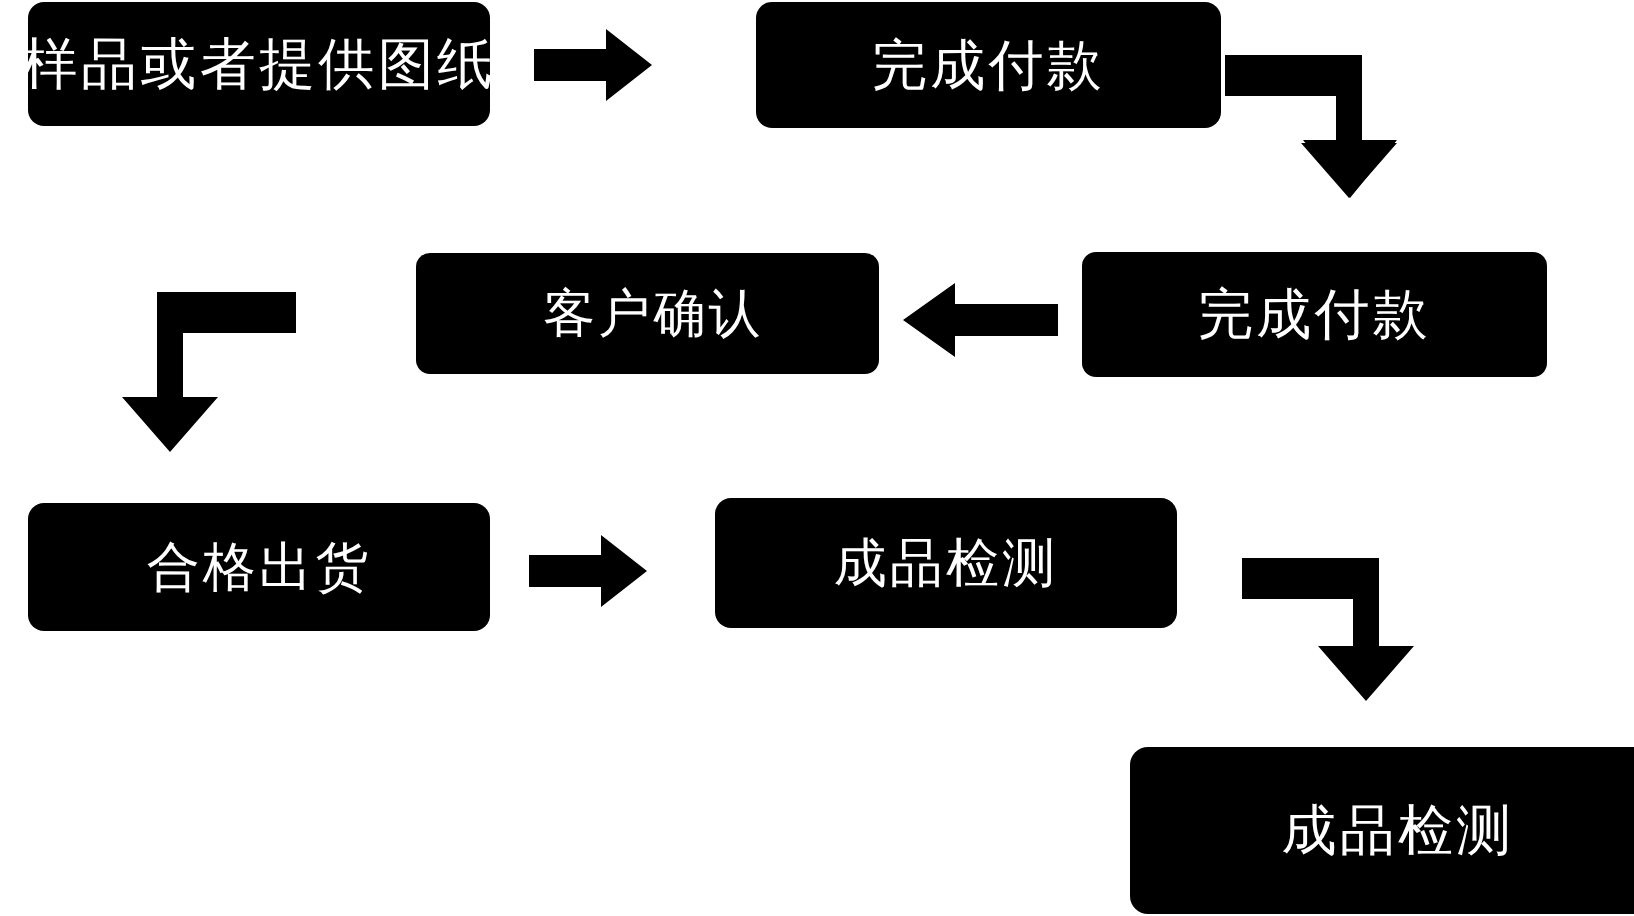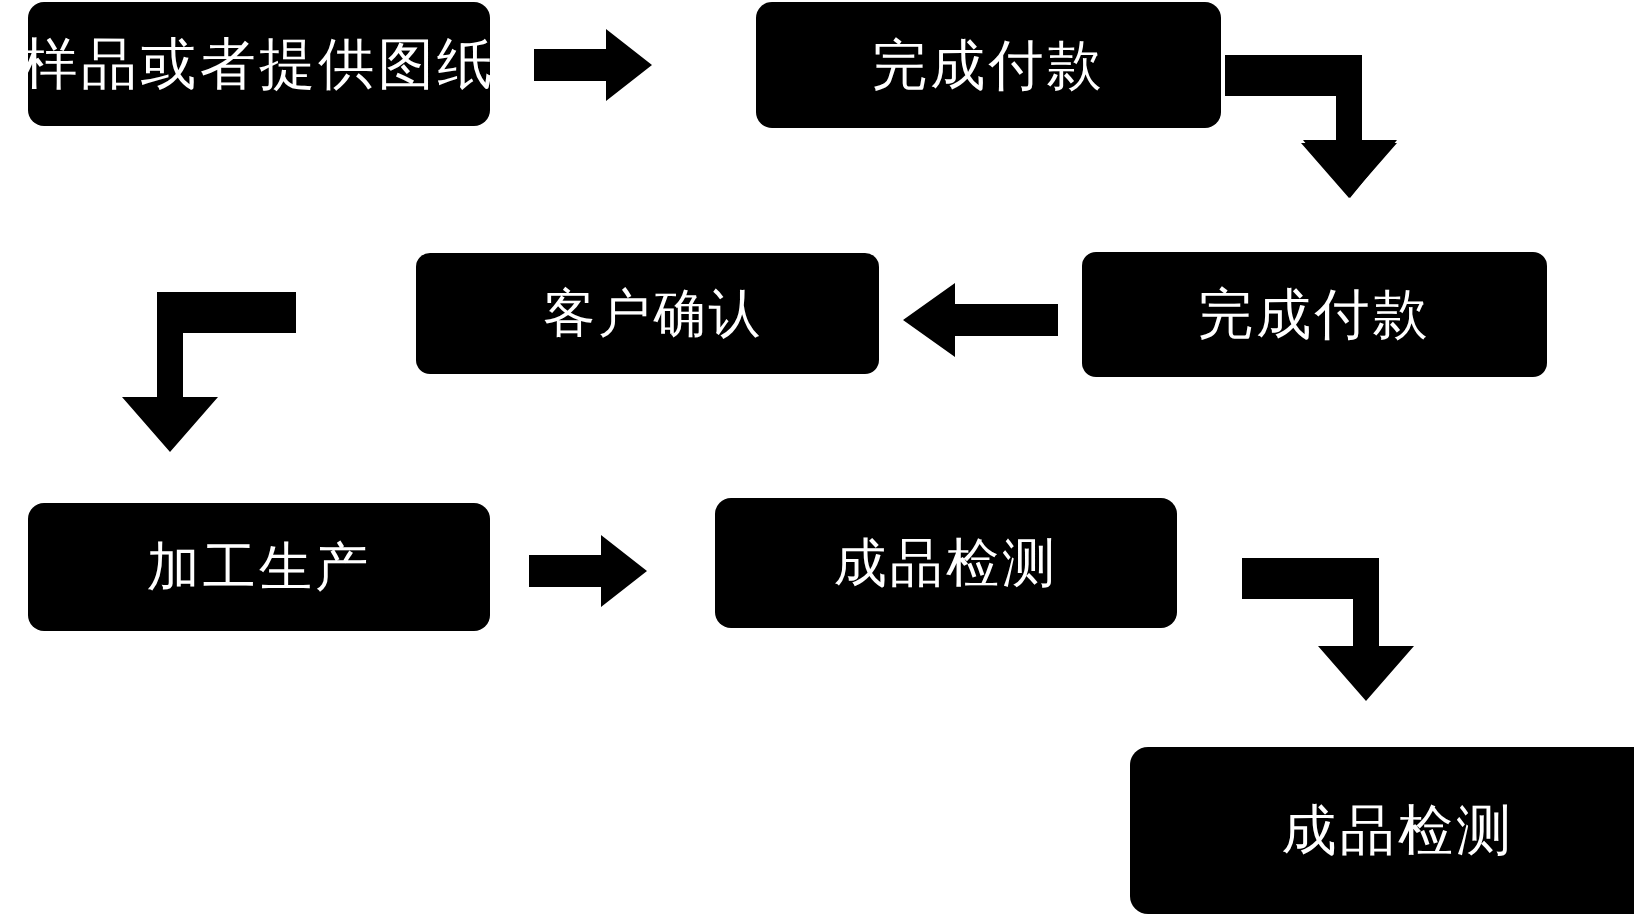--- a/index.html
+++ b/index.html
@@ -99,21 +99,21 @@
     <svg width="155" height="74" viewBox="0 0 155 74" xmlns="http://www.w3.org/2000/svg">
       <polygon points="155,21 52,21 52,0 0,37 52,74 52,53 155,53" fill="#000000"></polygon>
     </svg>
   </div>
 
   <div class="node node-drawing">
     <span class="node-label">完成付款</span>
   </div>
 
   <div class="node node-produce">
-    <span class="node-label">加工生产</span>
+    <span class="node-label">合格出货</span>
   </div>
 
   <div class="arrow arrow-5">
     <svg width="118" height="72" viewBox="0 0 118 72" xmlns="http://www.w3.org/2000/svg">
       <polygon points="0,20 72,20 72,0 118,36 72,72 72,52 0,52" fill="#000000"></polygon>
     </svg>
   </div>
 
   <div class="node node-inspect">
     <span class="node-label">成品检测</span>

